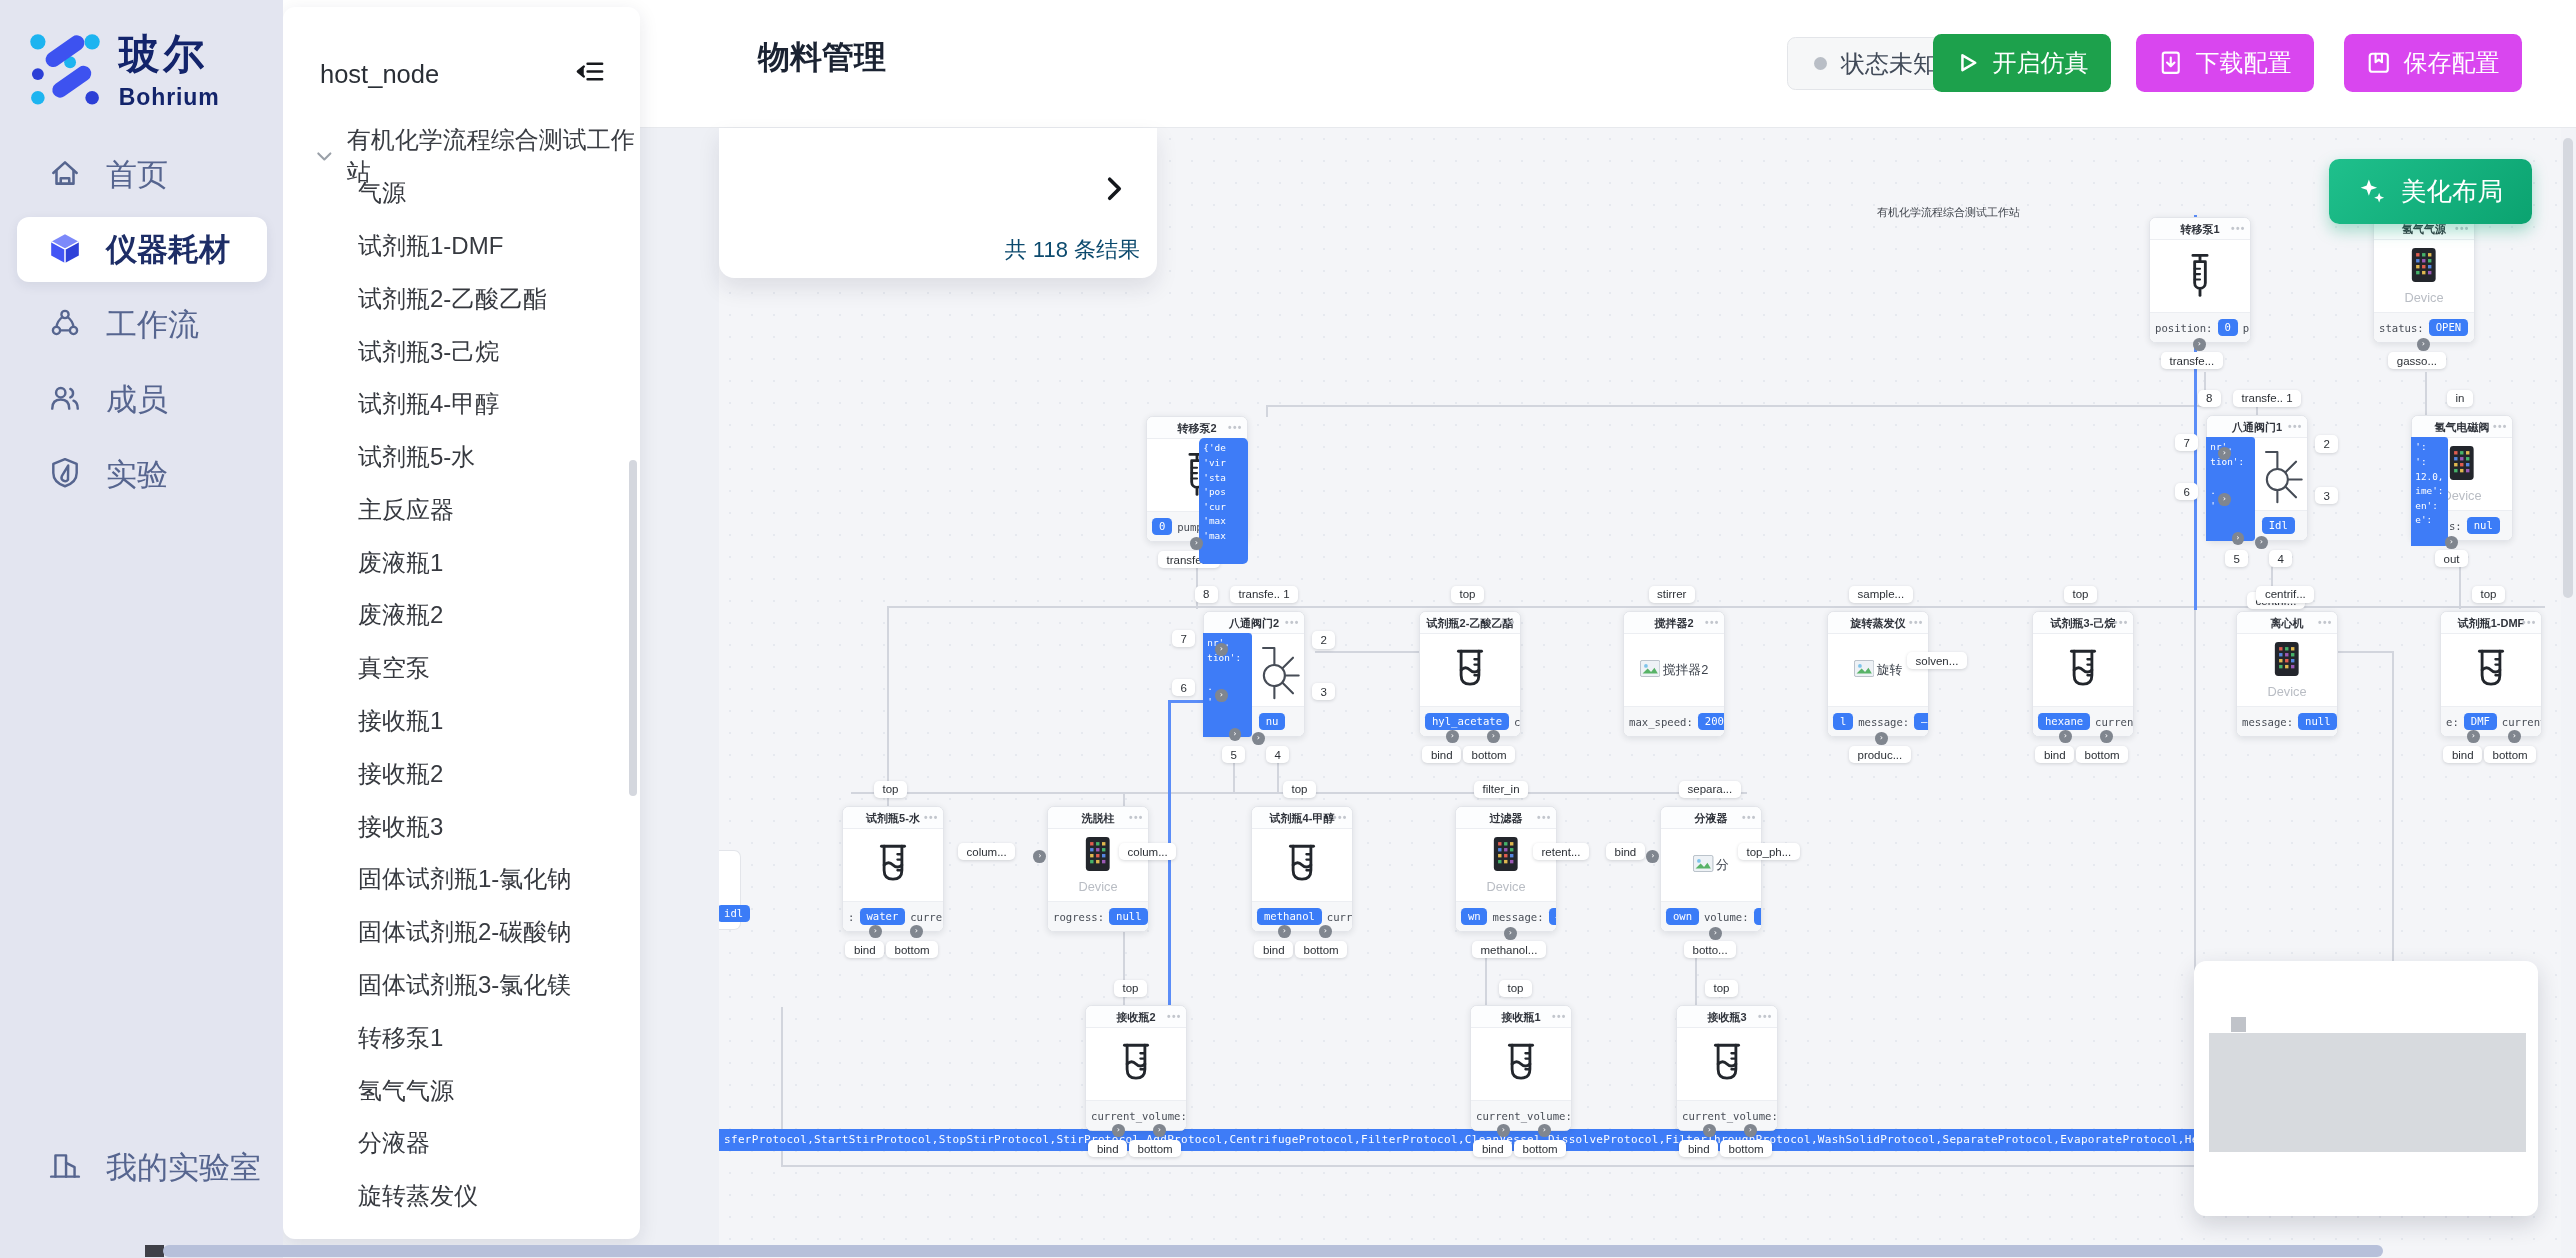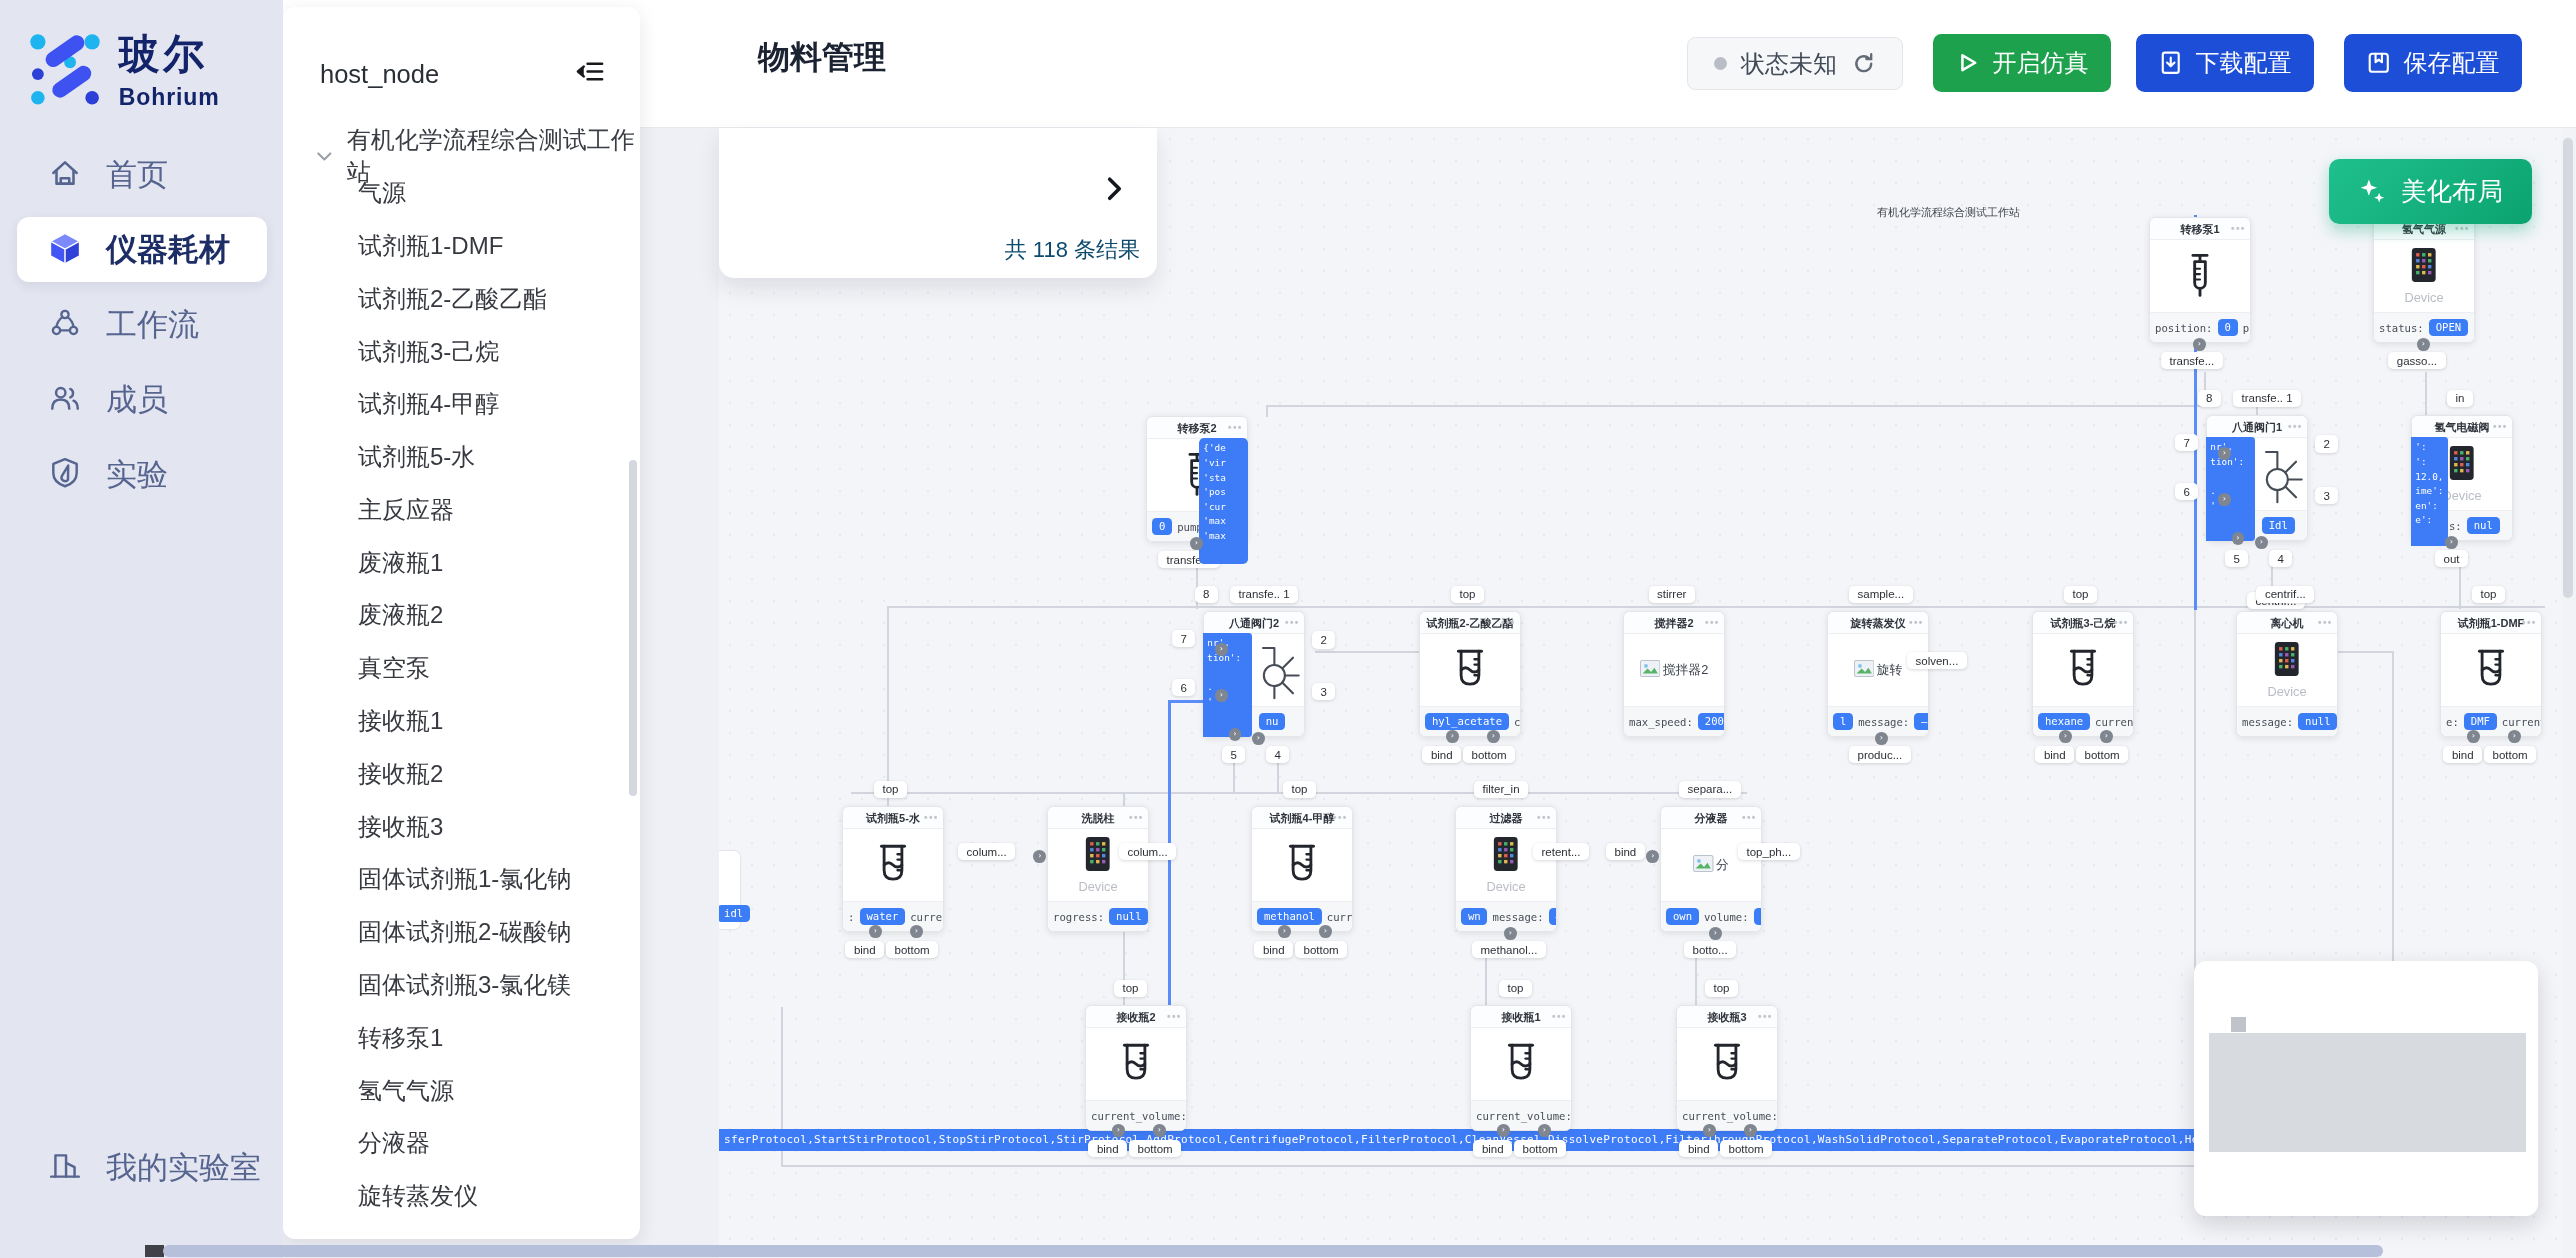--- a/index.html
+++ b/index.html
@@ -14,26 +14,26 @@
   #logo .brand-txt .en { font-size:23px; font-weight:700; color:#13246b; margin-top:1.7px; letter-spacing:0.9px; }
   .side-item { position:absolute; left:17px; width:250px; height:65px; display:flex; align-items:center; gap:24px; padding-left:31px; border-radius:12px; color:#56658f; cursor:pointer; }
   .side-item .lbl { font-size:31px; }
   .side-item.active { background:#ffffff; color:#1d2d66; box-shadow:0 3.4px 10.2px rgba(30,40,80,.08); }
   .side-item.active .lbl { font-weight:700; }
   .side-item svg { flex:0 0 auto; }
 
   
   #header { position:absolute; left:283px; top:0; width:2293px; height:128px; background:#fff; border-bottom:1.7px solid #e7e9ed; z-index:8; }
   #page-title { position:absolute; left:475px; top:36px; font-size:32px; font-weight:700; color:#1b2332; }
-  #status-pill { position:absolute; left:1404px; top:37px; width:216px; height:53px; background:#f6f7f8; border:1.7px solid #e3e5e9; border-radius:8.5px; display:flex; align-items:center; justify-content:center; gap:13.6px; }
+  #status-pill { position:absolute; left:1504px; top:37px; width:216px; height:53px; background:#f6f7f8; border:1.7px solid #e3e5e9; border-radius:8.5px; display:flex; align-items:center; justify-content:center; gap:13.6px; }
   #status-pill .dot { width:13.6px; height:13.6px; border-radius:50%; background:#b9bec6; }
   #status-pill .txt { font-size:24px; color:#414a58; }
   .hbtn { position:absolute; top:34px; height:58px; border:none; border-radius:8.5px; color:#fff; font-size:24px; font-family:inherit; display:flex; align-items:center; justify-content:center; gap:12px; padding:0 22px; cursor:pointer; }
   .hbtn.green { background:#1da14c; }
-  .hbtn.blue  { background:#1d4ed8; }
+  .hbtn.blue  { background:#d946ef; }
 
   
   #tree-panel { position:absolute; left:283px; top:6.8px; width:357px; height:1232px; background:#fff; border-radius:12px; box-shadow:0 5.1px 19px rgba(25,32,56,.10); z-index:20; }
   #tree-title { position:absolute; left:37px; top:53px; font-size:25.5px; color:#2a2f36; }
   #collapse-btn { position:absolute; right:34px; top:49px; cursor:pointer; }
   #tree-root-row { position:absolute; left:31px; top:117px; display:flex; align-items:center; gap:12px; cursor:pointer; }
   #tree-root-row .chev { color:#9aa0a8; }
   #tree-root-row .lbl { font-size:24px; color:#3a3d43; }
   .tree-item { position:absolute; left:75px; font-size:24px; color:#36393f; cursor:pointer; white-space:nowrap; }
   #panel-scroll { position:absolute; right:3.4px; top:453px; width:7.7px; height:336px; border-radius:4.3px; background:#d4d7de; }

